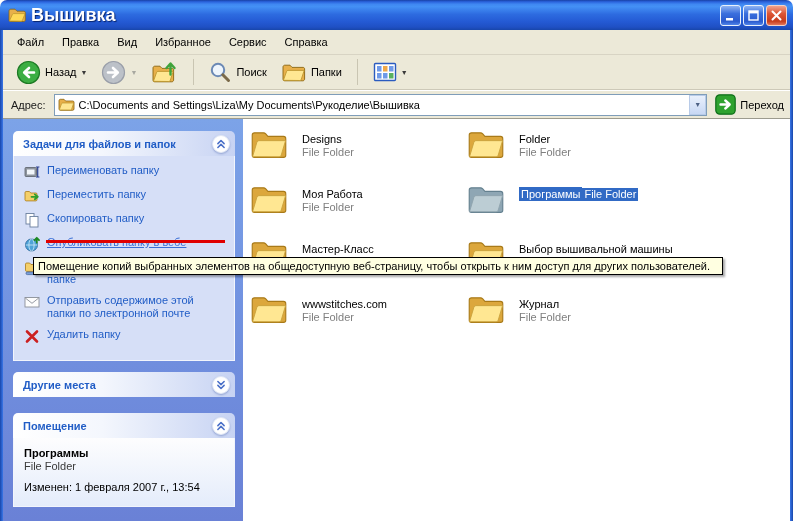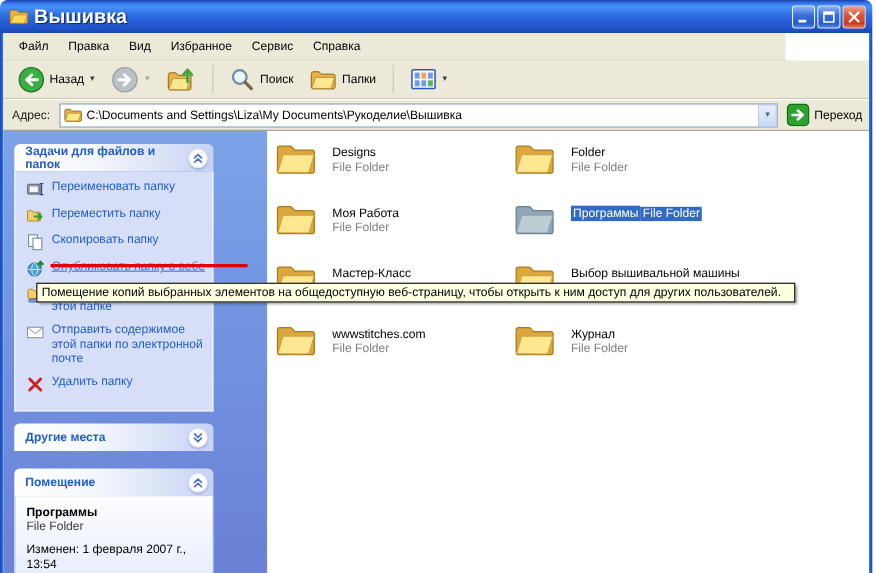--- a/index.html
+++ b/index.html
@@ -16,21 +16,21 @@
   .title-text{color:#fff;font-weight:bold;font-size:18px;text-shadow:1px 1px 1px #08246b;}
   .winbtns{position:absolute;right:6px;top:5px;display:flex;gap:2px;}
   .winbtn{width:21px;height:21px;border:1px solid #e8f0fc;border-radius:3px;
     background:linear-gradient(180deg,#8eb3f2 0%,#3a6fdd 40%,#2a5ace 80%,#4f83e8 100%);
     display:flex;align-items:center;justify-content:center;padding:0;}
   .winbtn.close{background:linear-gradient(180deg,#f0a28c 0%,#dd5635 40%,#c73d1d 80%,#e4765a 100%);border-color:#f4d2c6;}
 
   .edge-left{position:absolute;left:0;top:30px;width:3px;height:491px;background:linear-gradient(90deg,#1846ab,#3a77e8);}
   .edge-right{position:absolute;left:790px;top:30px;width:3px;height:491px;background:linear-gradient(90deg,#3a77e8,#1846ab);}
 
-  .menubar{position:absolute;left:3px;top:30px;width:711px;height:25px;background:#ece9d8;
+  .menubar{position:absolute;left:3px;top:30px;width:787px;height:25px;background:#ece9d8;
     border-bottom:1px solid #d8d4c4;display:flex;align-items:center;padding-left:5px;}
   .menu-item{padding:3px 9px;color:#000;}
 
   .toolbar{position:absolute;left:3px;top:55px;width:787px;height:35px;background:#ece9d8;
     border-bottom:1px solid #cdc9b8;display:flex;align-items:center;padding-left:8px;gap:4px;}
   .tbtn{display:flex;align-items:center;gap:4px;padding:2px 4px;border:1px solid transparent;border-radius:3px;color:#000;}
   .tb-sep{width:1px;height:26px;background:#c9c5b2;margin:0 6px;flex:none;}
   .dd-arrow{font-size:7px;color:#3a3a3a;line-height:1;}
   .dd-arrow.dis{color:#a8a8a0;}
 
@@ -43,21 +43,21 @@
   .addr-drop{width:17px;height:20px;flex:none;border:1px solid #b8cbe8;
     background:linear-gradient(180deg,#e9f0fc,#c8d8f4);display:flex;align-items:center;justify-content:center;}
   .addr-drop span{font-size:7px;color:#4d6185;}
   .go-btn{display:flex;align-items:center;gap:4px;margin-left:8px;color:#000;text-align:center;}
 
   
   .sidebar{position:absolute;left:3px;top:119px;width:240px;height:402px;
     background:linear-gradient(180deg,#7ca3e8 0%,#7395e2 40%,#6a81d6 100%);padding-top:12px;}
   .content{position:absolute;left:243px;top:119px;width:547px;height:402px;background:#fff;}
 
-  .panel{margin:0 0 0 10px;width:181px;}
+  .panel{margin:0 0 0 10px;width:222px;}
   .panel-header{height:25px;border-radius:5px 5px 0 0;
     background:linear-gradient(90deg,#ffffff 0%,#f4f7fd 40%,#c7d3f3 100%);
     display:flex;align-items:center;justify-content:space-between;padding:0 5px 0 10px;}
   .panel-title{color:#215dc6;font-weight:bold;}
   .chev-btn{width:18px;height:18px;border-radius:50%;background:#fff;border:1px solid #dfe6f5;
     box-shadow:0 1px 2px rgba(40,70,150,.35);display:flex;align-items:center;justify-content:center;padding:0;}
   .panel-body{background:#d6dff7;border:1px solid #f2f5fc;border-top:none;padding:8px 6px 8px 10px;}
   .task-item{display:flex;gap:7px;margin-bottom:8px;align-items:flex-start;cursor:pointer;}
   .task-item .ti-icon{flex:none;width:16px;height:16px;}
   .task-item .ti-label{color:#215dc6;line-height:13px;width:172px;}

